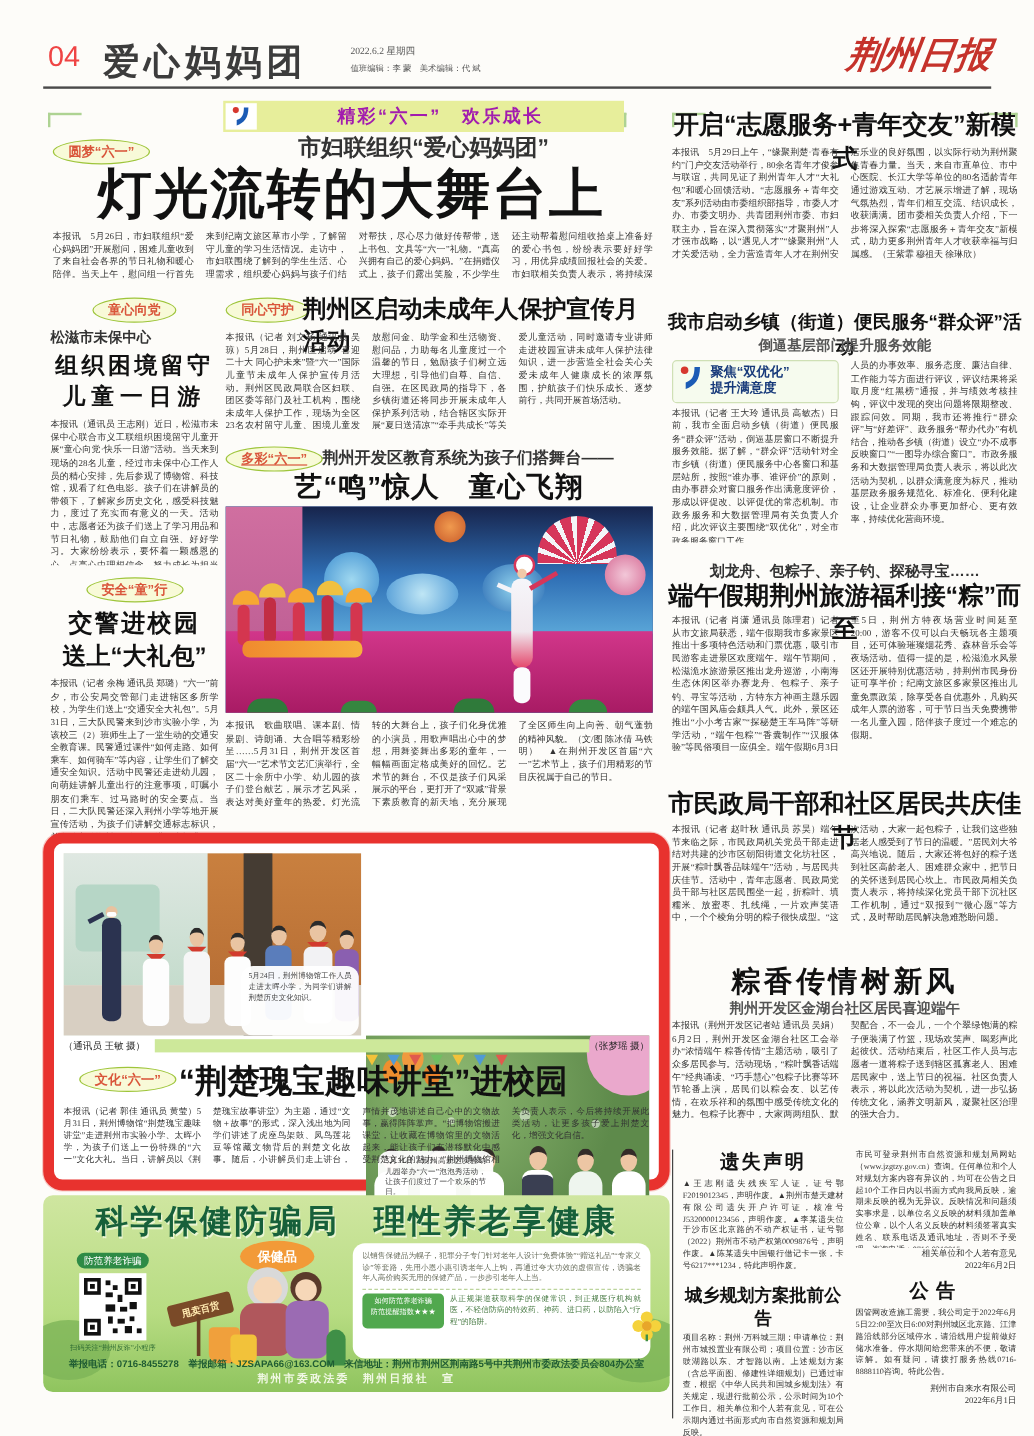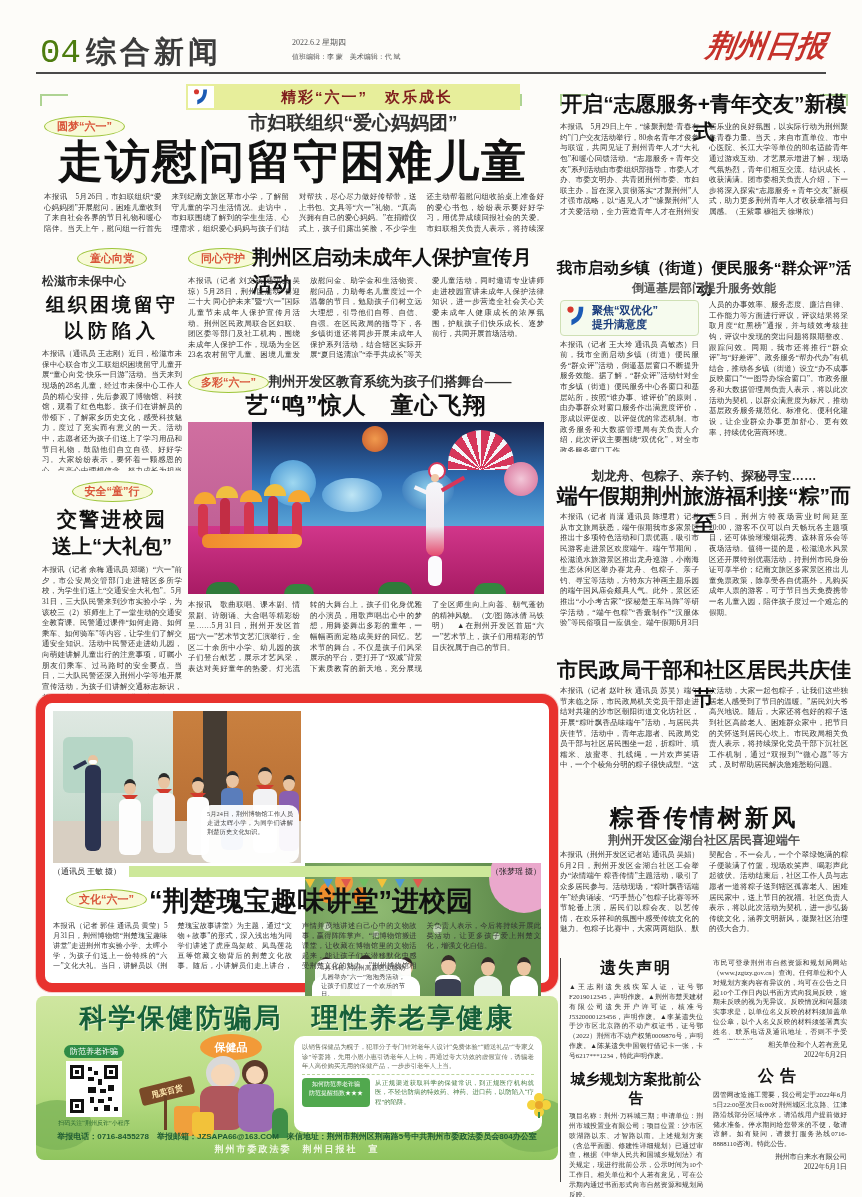--- a/index.html
+++ b/index.html
@@ -25,65 +25,65 @@
   .bubble{position:absolute;background:rgba(255,255,255,.95);border-radius:10px;
           font-size:6.3px;line-height:1.4;color:#444;padding:5px 6px;text-align:justify;}
   .credit{font-size:8px;color:#222;}
 </style>
 </head>
 <body>
 
 <div id="page">
 
   <div class="abs" style="left:40px;top:30px;width:786px;height:42px;">
-    <span class="abs" style="left:0;top:4px;font-size:34px;color:#4d7c0f;font-family:Liberation Mono, monospace;">04</span>
-    <span class="abs hd" style="left:46px;top:2px;font-size:30px;letter-spacing:4px;color:#3c3c3c;">综合新闻</span>
+    <span class="abs" style="left:0;top:4px;font-size:24px;color:#ef4444;font-family:Liberation Sans, sans-serif;">04</span>
+    <span class="abs hd" style="left:46px;top:2px;font-size:30px;letter-spacing:4px;color:#3c3c3c;">爱心妈妈团</span>
     <span class="abs" style="left:252px;top:7px;font-size:8px;color:#555;">2022.6.2 星期四</span>
     <span class="abs" style="left:252px;top:22px;font-size:7px;color:#555;">值班编辑：李 蒙　美术编辑：代 斌</span>
     <span class="abs" style="right:0;top:-4px;font-size:30px;color:#c5322b;font-weight:900;font-style:italic;transform:skewX(-8deg);font-family:'Liberation Serif',serif;">荆州日报</span>
   </div>
   <div class="abs" style="left:36px;top:72px;width:790px;height:2px;background:#4a4a4a;"></div>
 
   <div class="corner tl" style="left:40px;top:94px;"></div>
   <div class="corner tr" style="left:494px;top:94px;"></div>
   <div class="corner tl" style="left:560px;top:94px;"></div>
   <div class="corner tr" style="left:820px;top:94px;"></div>
 
   <div class="abs" style="left:186px;top:84px;width:334px;height:26px;background:#e7ee9b;display:flex;align-items:center;">
     <span style="width:26px;height:22px;background:#fff;margin-left:2px;display:inline-flex;align-items:center;justify-content:center;">
       <svg width="18" height="18" viewBox="0 0 24 24">
           <circle cx="6" cy="5" r="3.4" fill="#d6372e"></circle>
           <path d="M20 2c0 12-5 17-13 20l0-6c6-2 8-6 8-14z" fill="#1b5bb5"></path>
         </svg>
     </span>
-    <span class="hd" style="flex:1;text-align:center;font-size:15px;color:#7f1d1d;letter-spacing:2px;">精彩“六一”　欢乐成长</span>
+    <span class="hd" style="flex:1;text-align:center;font-size:15px;color:#a21caf;letter-spacing:2px;">精彩“六一”　欢乐成长</span>
   </div>
 
   <span class="badge abs" style="left:44px;top:116px;">圆梦“六一”</span>
   <div class="abs kicker" style="left:186px;top:110px;width:334px;text-align:center;font-size:19px;">市妇联组织“爱心妈妈团”</div>
-  <div class="abs hd" style="left:40px;top:132px;width:506px;text-align:center;font-size:45px;letter-spacing:2px;">走访慰问留守困难儿童</div>
+  <div class="abs hd" style="left:40px;top:132px;width:506px;text-align:center;font-size:45px;letter-spacing:2px;">灯光流转的大舞台上</div>
   <div class="abs just body-t col4" style="left:44px;top:192px;width:500px;height:52px;">本报讯　5月26日，市妇联组织“爱心妈妈团”开展慰问，困难儿童收到了来自社会各界的节日礼物和暖心陪伴。当天上午，慰问组一行首先来到纪南文旅区草市小学，了解留守儿童的学习生活情况。走访中，市妇联围绕了解到的学生生活、心理需求，组织爱心妈妈与孩子们结对帮扶，尽心尽力做好传帮带，送上书包、文具等“六一”礼物。“真高兴拥有自己的爱心妈妈。”在捐赠仪式上，孩子们露出笑脸，不少学生还主动帮着慰问组收拾桌上准备好的爱心书包，纷纷表示要好好学习，用优异成绩回报社会的关爱。市妇联相关负责人表示，将持续深化“爱心妈妈”结对帮扶活动，整合各类资源，与校方深入探讨孩子们今后的学习生活安排，以点带面营造留守困难儿童健康成长的良好环境。（李慧 黄哲华）</div>
 
   <div class="abs" style="left:42px;top:248px;width:140px;height:442px;">
     <div style="text-align:center;"><span class="badge">童心向党</span></div>
     <div class="kicker" style="margin-top:4px;font-size:12px;">松滋市未保中心</div>
     <div class="hd" style="margin-top:2px;text-align:center;font-size:19px;letter-spacing:3px;">组织困境留守</div>
-    <div class="hd" style="text-align:center;font-size:19px;letter-spacing:5px;">以防陷入</div>
+    <div class="hd" style="text-align:center;font-size:19px;letter-spacing:5px;">儿童一日游</div>
     <div class="just body-t" style="margin-top:5px;height:122px;">本报讯（通讯员 王志刚）近日，松滋市未保中心联合市义工联组织困境留守儿童开展“童心向党·快乐一日游”活动。当天来到现场的28名儿童，经过市未保中心工作人员的精心安排，先后参观了博物馆、科技馆，观看了红色电影。孩子们在讲解员的带领下，了解家乡历史文化，感受科技魅力，度过了充实而有意义的一天。活动中，志愿者还为孩子们送上了学习用品和节日礼物，鼓励他们自立自强、好好学习。大家纷纷表示，要怀着一颗感恩的心，点亮心中理想信念，努力成长为担当民族复兴大任的“小小追梦人”，勇敢飞向属于自己的“太空世界”。</div>
     <div style="text-align:center;margin-top:10px;"><span class="badge">安全“童”行</span></div>
     <div class="hd" style="margin-top:4px;text-align:center;font-size:20px;letter-spacing:2px;">交警进校园</div>
     <div class="hd" style="text-align:center;font-size:20px;">送上“大礼包”</div>
     <div class="just body-t" style="margin-top:5px;height:146px;">本报讯（记者 余梅 通讯员 郑璐）“六一”前夕，市公安局交管部门走进辖区多所学校，为学生们送上“交通安全大礼包”。5月31日，三大队民警来到沙市实验小学，为该校三（2）班师生上了一堂生动的交通安全教育课。民警通过课件“如何走路、如何乘车、如何骑车”等内容，让学生们了解交通安全知识。活动中民警还走进幼儿园，向萌娃讲解儿童出行的注意事项，叮嘱小朋友们乘车、过马路时的安全要点。当日，二大队民警还深入荆州小学等地开展宣传活动，为孩子们讲解交通标志标识，并发放宣传资料600余份，进一步提升了师生的交通安全意识。</div>
   </div>
 
   <span class="badge abs" style="left:188px;top:248px;">同心守护</span>
   <div class="abs hd" style="left:252px;top:244px;width:294px;font-size:20px;">荆州区启动未成年人保护宣传月活动</div>
   <div class="abs just body-t col3" style="left:188px;top:276px;width:356px;height:92px;">本报讯（记者 刘文杨 通讯员 吴琼）5月28日，荆州区启动“喜迎二十大 同心护未来”暨“六一”国际儿童节未成年人保护宣传月活动。荆州区民政局联合区妇联、团区委等部门及社工机构，围绕未成年人保护工作，现场为全区23名农村留守儿童、困境儿童发放慰问金、助学金和生活物资、慰问品，力助每名儿童度过一个温馨的节日，勉励孩子们树立远大理想，引导他们自尊、自信、自强。在区民政局的指导下，各乡镇街道还将同步开展未成年人保护系列活动，结合辖区实际开展“夏日送清凉”“牵手共成长”等关爱儿童活动，同时邀请专业讲师走进校园宣讲未成年人保护法律知识，进一步营造全社会关心关爱未成年人健康成长的浓厚氛围，护航孩子们快乐成长、逐梦前行，共同开展首场活动。</div>
 
-  <span class="badge abs" style="left:188px;top:372px;">多彩“六一”</span>
+  <span class="badge abs" style="left:188px;top:372px;text-decoration:underline;">多彩“六一”</span>
   <div class="abs kicker" style="left:250px;top:373px;width:280px;text-align:center;font-size:13.5px;">荆州开发区教育系统为孩子们搭舞台——</div>
   <div class="abs hd" style="left:188px;top:390px;width:356px;text-align:center;font-size:23px;letter-spacing:1px;">艺“鸣”惊人　童心飞翔</div>
 
   <div class="abs photo" style="left:188px;top:422px;width:356px;height:172px;background:#2a4f8f;">
     <div class="abs" style="left:0;top:0;width:70px;height:172px;background:linear-gradient(180deg,#d06fa0,#b75890);"></div>
     <div class="abs" style="left:64px;top:0;width:292px;height:106px;background:linear-gradient(180deg,#17244c 0%,#2f6fb5 55%,#5aa6d8 100%);">
       <div class="abs" style="left:18px;top:38px;width:46px;height:46px;border-radius:50%;background:radial-gradient(circle,#9fd8f0,#3f8fd0);"></div>
       <div class="abs" style="left:70px;top:56px;width:60px;height:34px;border-radius:50%;background:radial-gradient(circle,#bfe6f5,#4f9ad6);"></div>
       <div class="abs" style="left:150px;top:48px;width:52px;height:40px;border-radius:50%;background:radial-gradient(circle,#8fd0ec,#2f6fb5);"></div>
       <div class="abs" style="left:196px;top:8px;width:66px;height:40px;border-radius:66px 66px 0 0;background:repeating-conic-gradient(from 250deg at 50% 100%, #d6365a 0 14deg, #f3f5f8 14deg 22deg);"></div>

